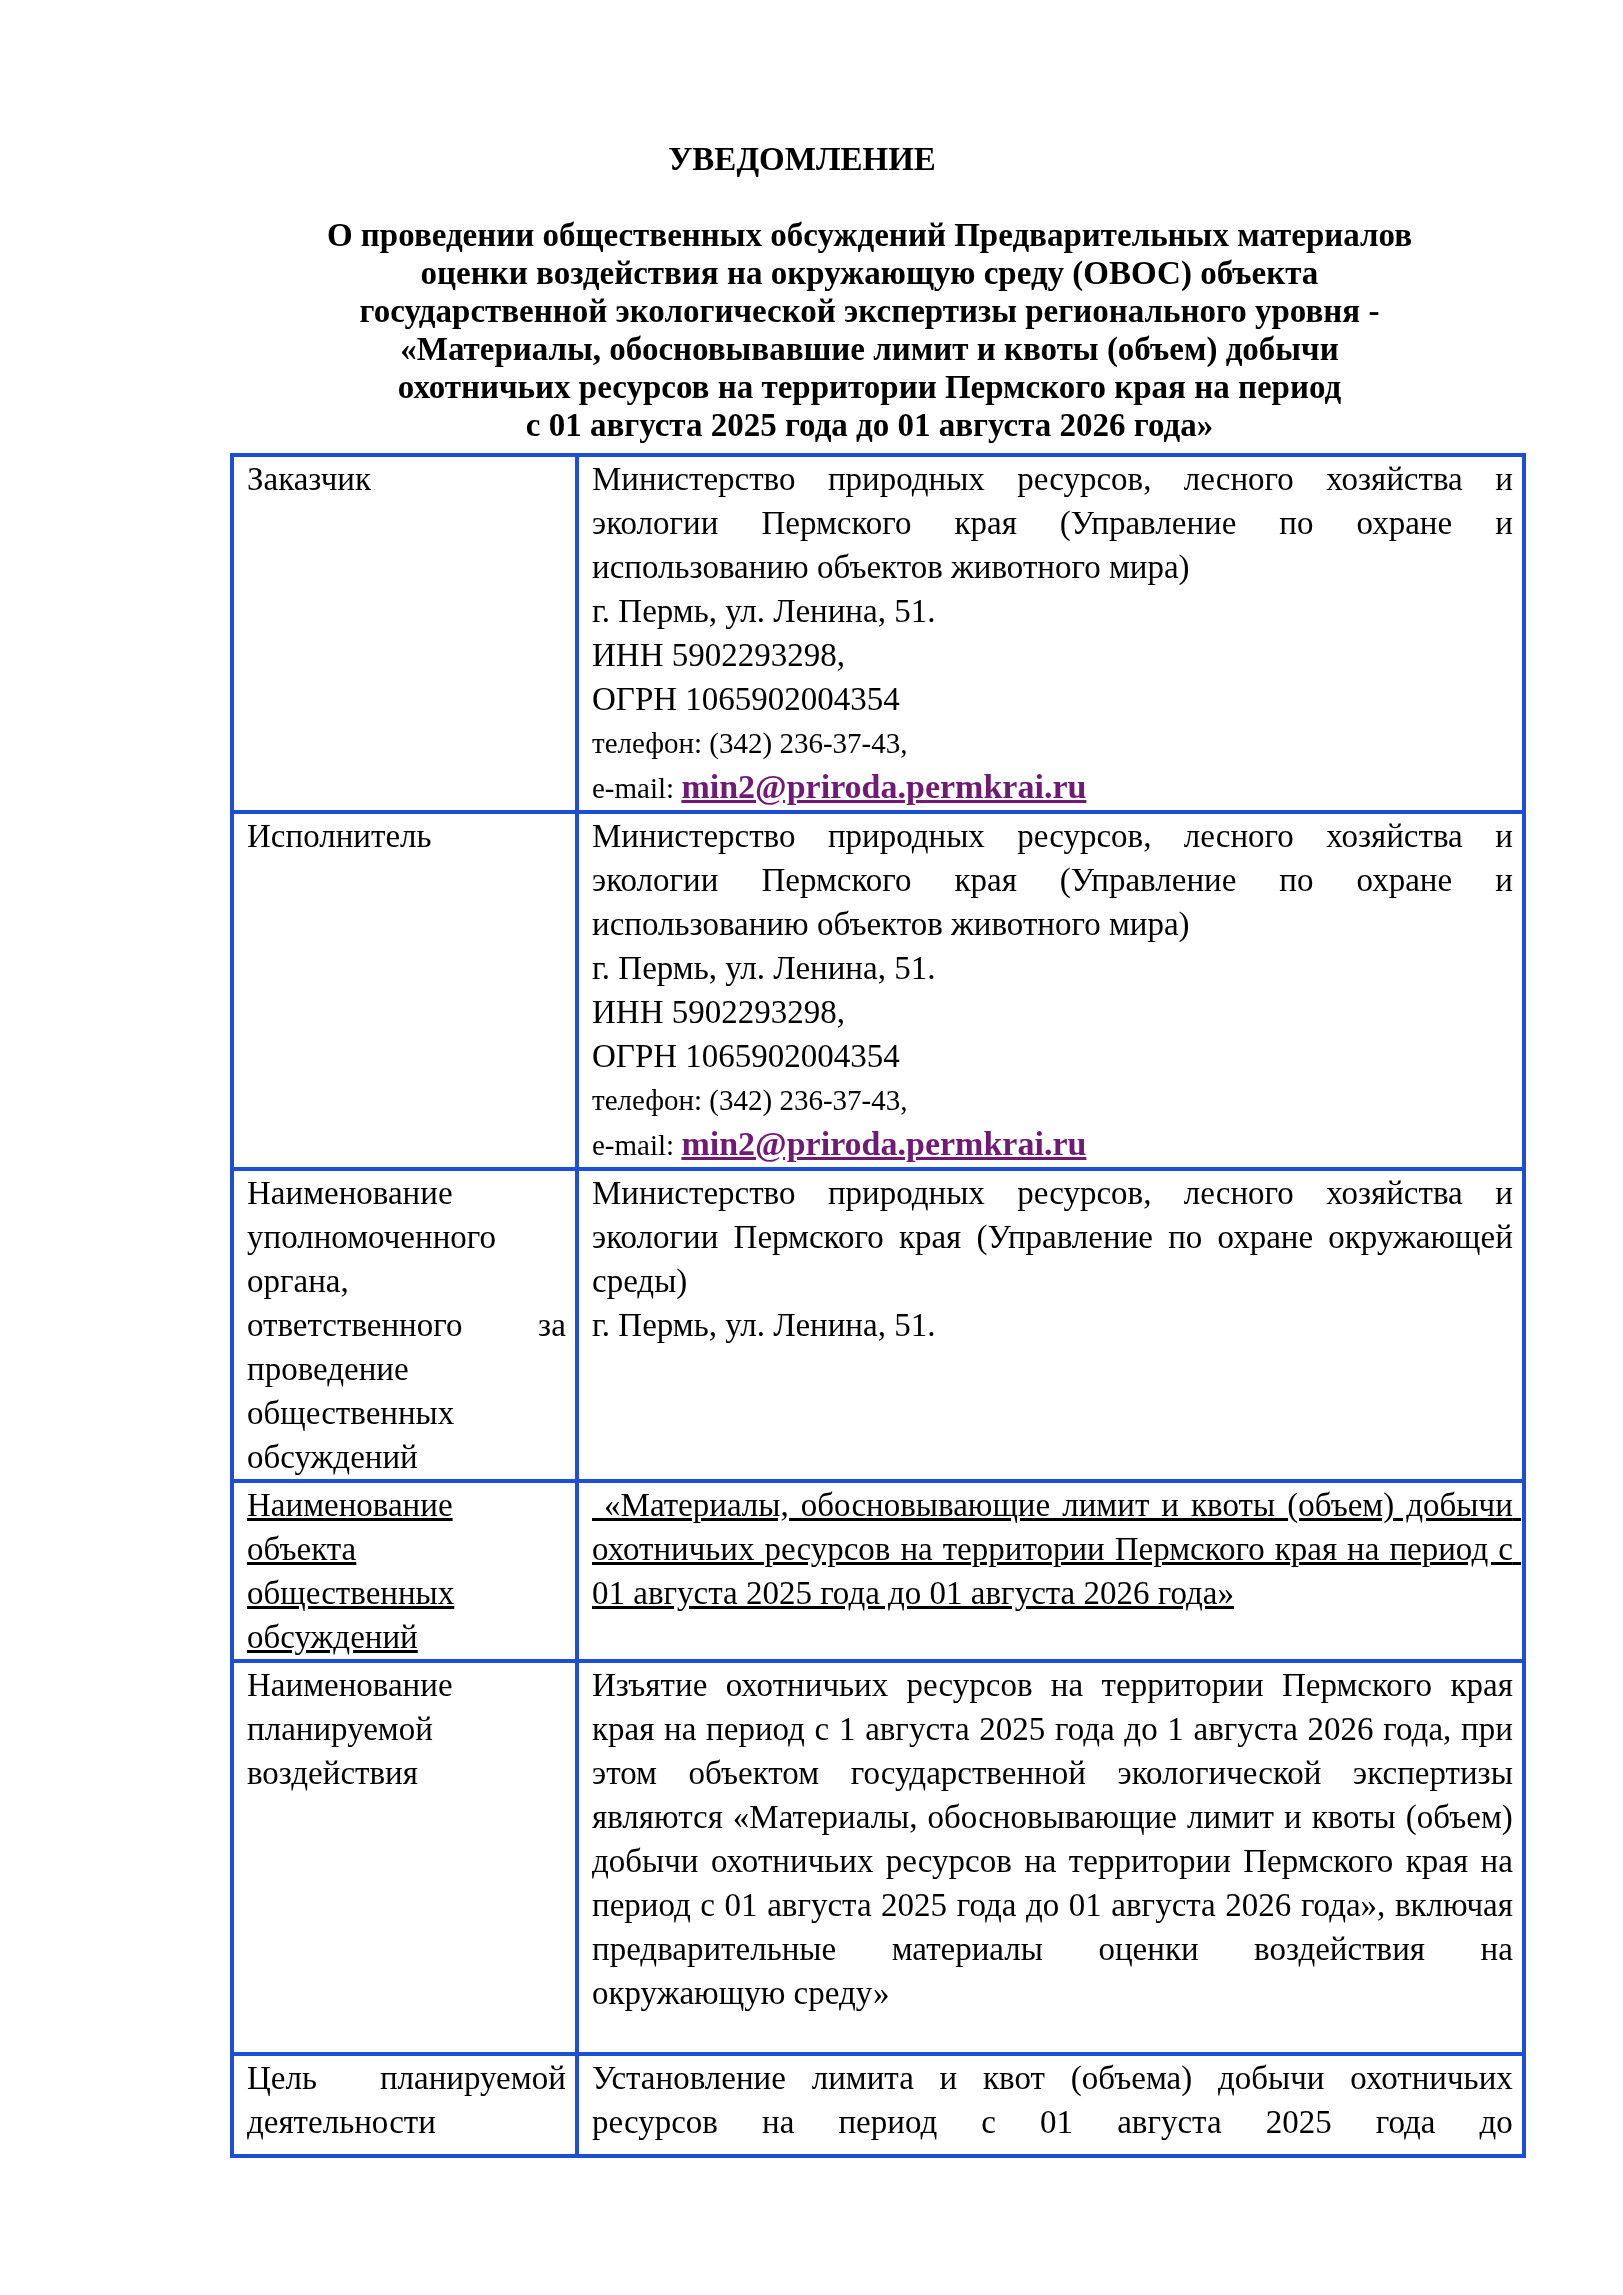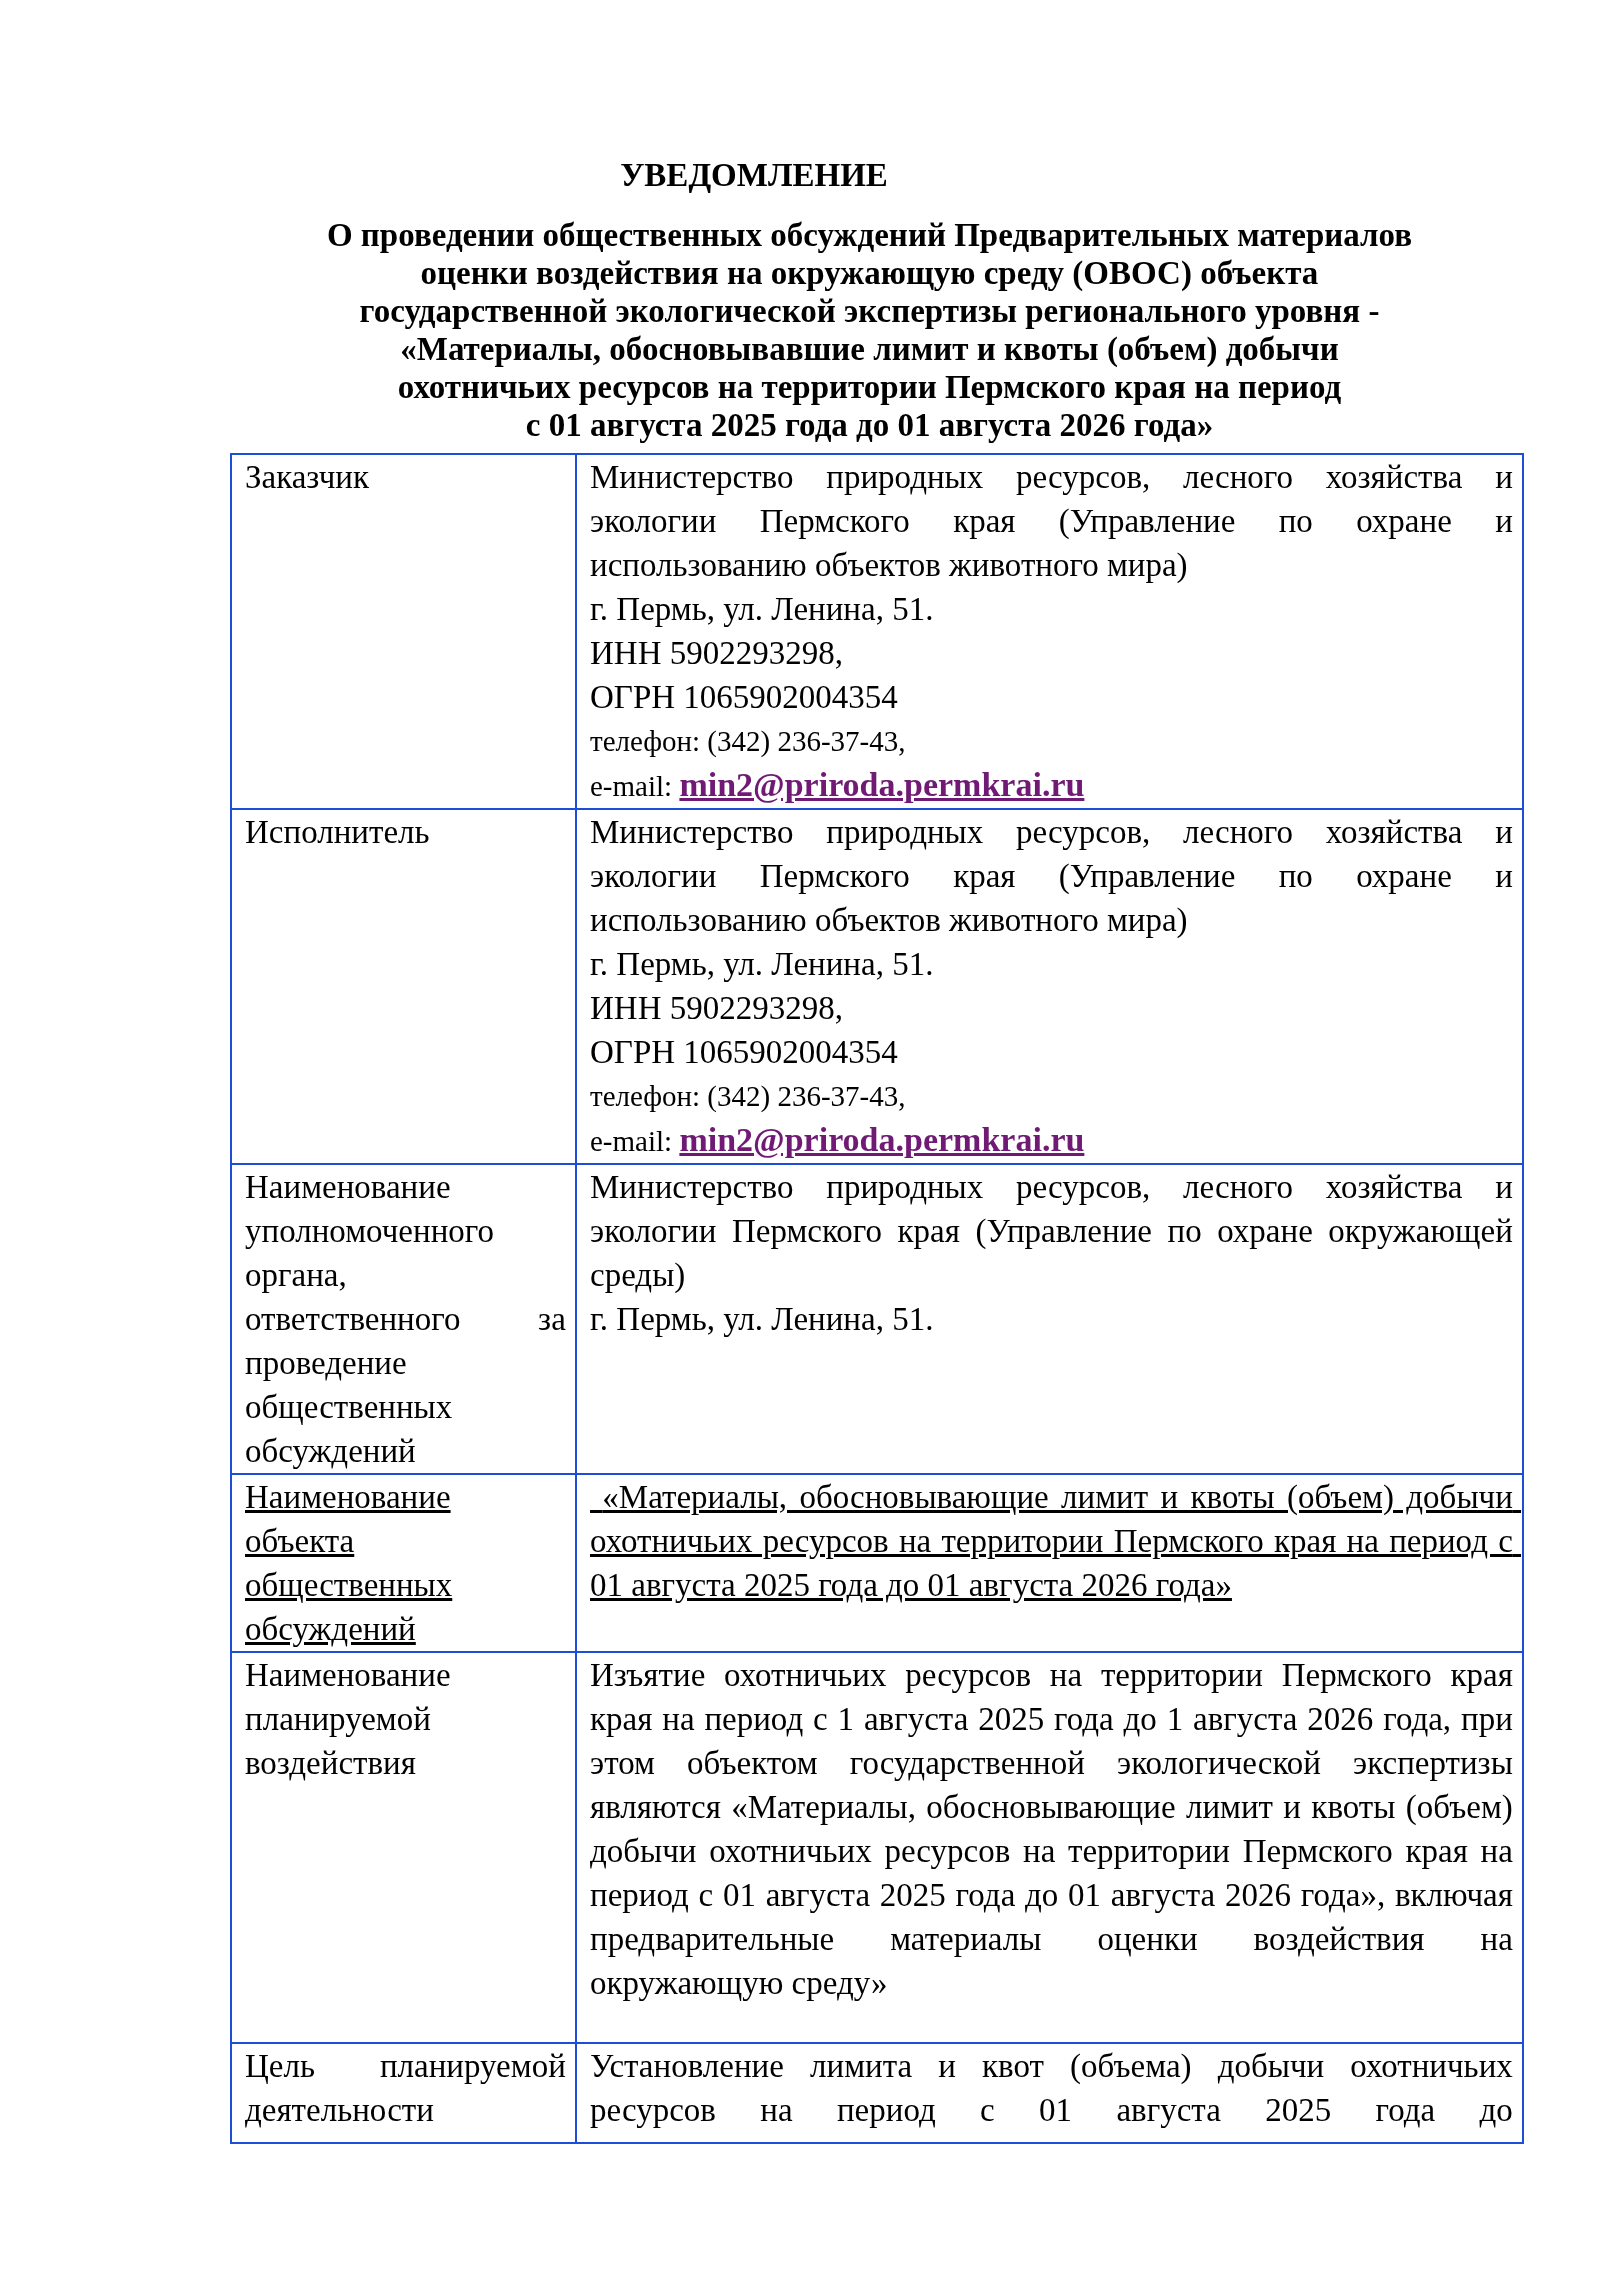--- a/index.html
+++ b/index.html
@@ -1,35 +1,35 @@
 <!DOCTYPE html>
 <html style="font-size:10.5px"><head>
 <meta charset="utf-8">
 <style>
   html, body { margin: 0; padding: 0; background: #ffffff; }
   body {
     width: 1623px; height: 2295px; position: relative; overflow: hidden;
     font-family: "Liberation Serif", "DejaVu Serif", serif; color: #000;
   }
   .title {
-    position: absolute; left: 0; width: 1508px; top: 156px;
-    text-align: center; font-weight: bold; font-size: 33px; line-height: 39px;
+    position: absolute; left: 0; width: 1508px; top: 140px;
+    text-align: center; font-weight: bold; font-size: 33px; line-height: 39px; padding-left: 48px;
   }
   .subtitle {
     position: absolute; left: 222px; width: 1295px; top: 216px;
     text-align: center; font-weight: bold; font-size: 33px; line-height: 38px;
   }
   .subtitle div { white-space: nowrap; }
   table.info {
     position: absolute; left: 230px; top: 453px; width: 1293px;
     border-collapse: collapse; table-layout: fixed;
     font-size: 33px; line-height: 44px;
   }
   table.info td {
-    border: 2px solid #1d4ed8; vertical-align: top;
+    border: 4px solid #1d4ed8; vertical-align: top;
     padding: 0 9.2px 0 13px;
   }
   col.c1 { width: 345px; }
   col.c2 { width: 947px; }
   .just { text-align: justify; text-align-last: left; }
   .line { white-space: nowrap; }
   .small { font-size: 29px; }
   .email {
     color: #701a75; font-weight: bold; text-decoration: underline;
     font-size: 34px;

